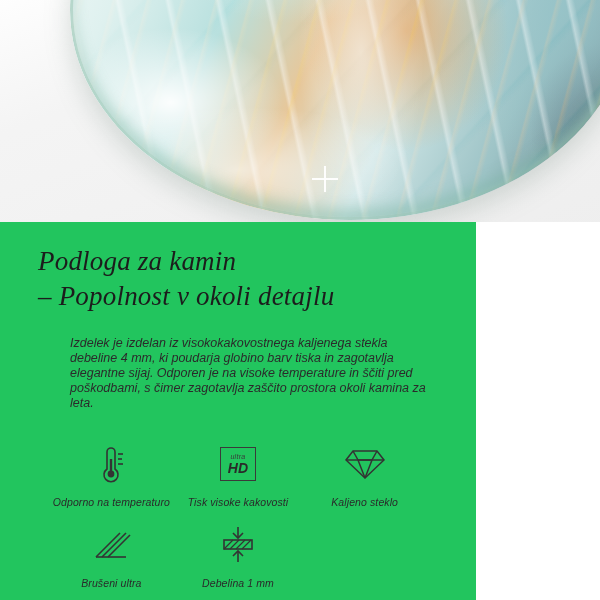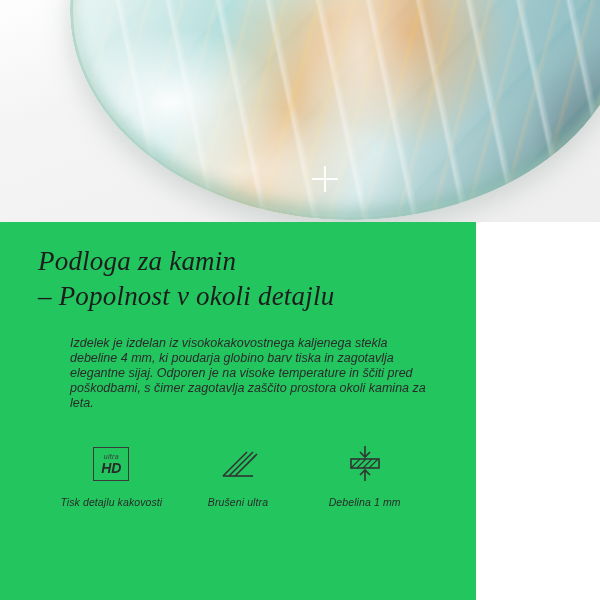--- a/index.html
+++ b/index.html
@@ -169,32 +169,57 @@
 
     <h1 class="title">
       <span>Podloga za kamin</span>
       <span class="line2">– Popolnost v okoli detajlu</span>
     </h1>
 
     <p class="body-text">Izdelek je izdelan iz visokokakovostnega kaljenega stekla debeline 4 mm, ki poudarja globino barv tiska in zagotavlja elegantne sijaj. Odporen je na visoke temperature in ščiti pred poškodbami, s čimer zagotavlja zaščito prostora okoli kamina za leta.</p>
 
     <div class="features">
 
+      <div class="feature">
+        <div class="feature-icon">
+          <svg width="40" height="44" viewBox="0 0 40 44" fill="none" stroke="#333" stroke-width="1.6">
+            <path d="M20 6 a4 4 0 0 1 4 4 v17 a7 7 0 1 1 -8 0 v-17 a4 4 0 0 1 4 -4 z"></path>
+            <circle cx="20" cy="32" r="3.4" fill="#333" stroke="none"></circle>
+            <line x1="20" y1="17" x2="20" y2="31" stroke-width="2.4"></line>
+            <line x1="27" y1="12" x2="32" y2="12"></line>
+            <line x1="27" y1="17" x2="31" y2="17"></line>
+            <line x1="27" y1="22" x2="32" y2="22"></line>
+          </svg>
+        </div>
+        <div class="feature-label">Odporno na temperaturo</div>
+      </div>
 
       <div class="feature">
         <div class="feature-icon">
           <div class="ultrahd">
             <span class="u">ultra</span>
             <span class="hd">HD</span>
           </div>
         </div>
-        <div class="feature-label">Tisk detajlu kakovosti</div>
-      </div>
-
-
+        <div class="feature-label">Tisk visoke kakovosti</div>
+      </div>
+
+
+      <div class="feature">
+        <div class="feature-icon">
+          <svg width="44" height="38" viewBox="0 0 44 38" fill="none" stroke="#333" stroke-width="1.5">
+            <path d="M10 6 H34 L41 15 L22 33 L3 15 Z"></path>
+            <path d="M3 15 H41"></path>
+            <path d="M10 6 L15 15 L22 33"></path>
+            <path d="M34 6 L29 15 L22 33"></path>
+            <path d="M15 15 H29"></path>
+          </svg>
+        </div>
+        <div class="feature-label">Kaljeno steklo</div>
+      </div>
 
       <div class="feature">
         <div class="feature-icon">
           <svg width="42" height="36" viewBox="0 0 42 36" fill="none" stroke="#333" stroke-width="1.6">
             <path d="M6 30 L30 6"></path>
             <path d="M12 30 L36 6"></path>
             <path d="M18 30 L40 8"></path>
             <path d="M6 30 H36"></path>
           </svg>
         </div>

